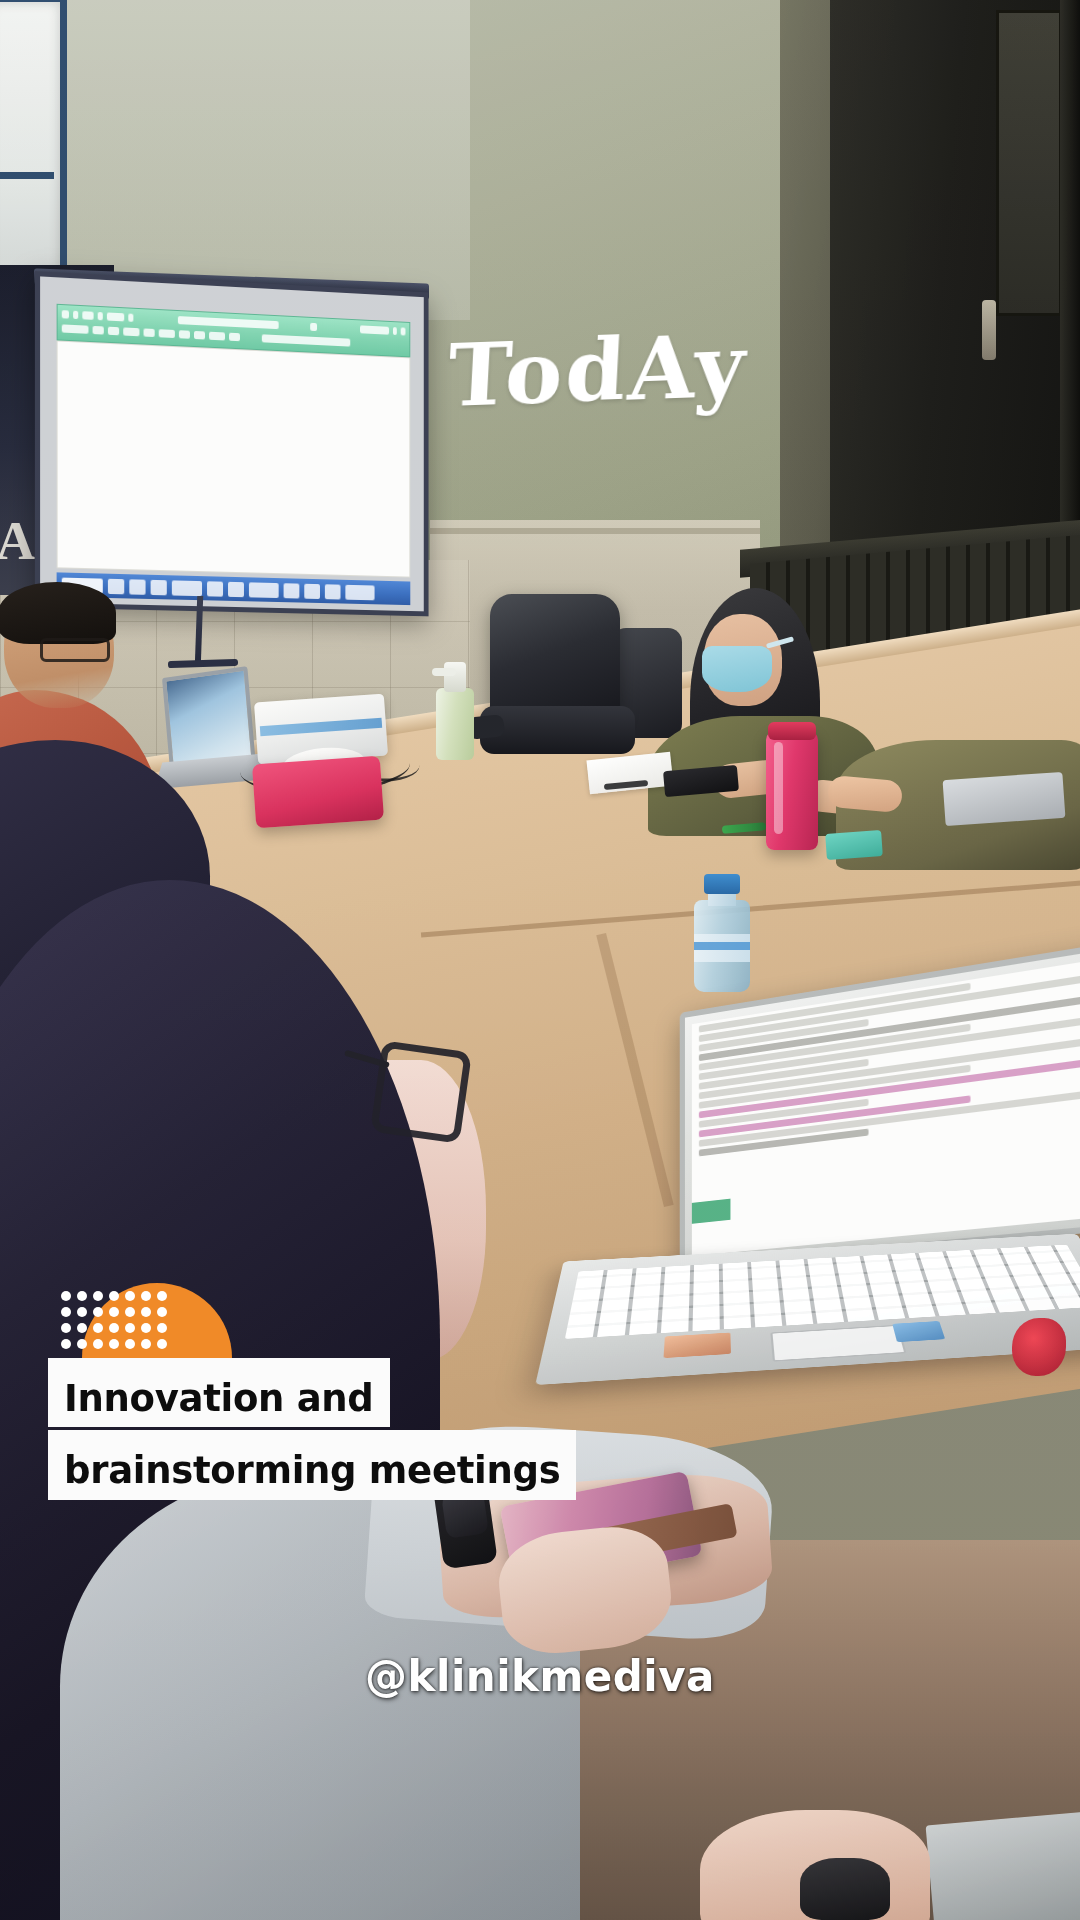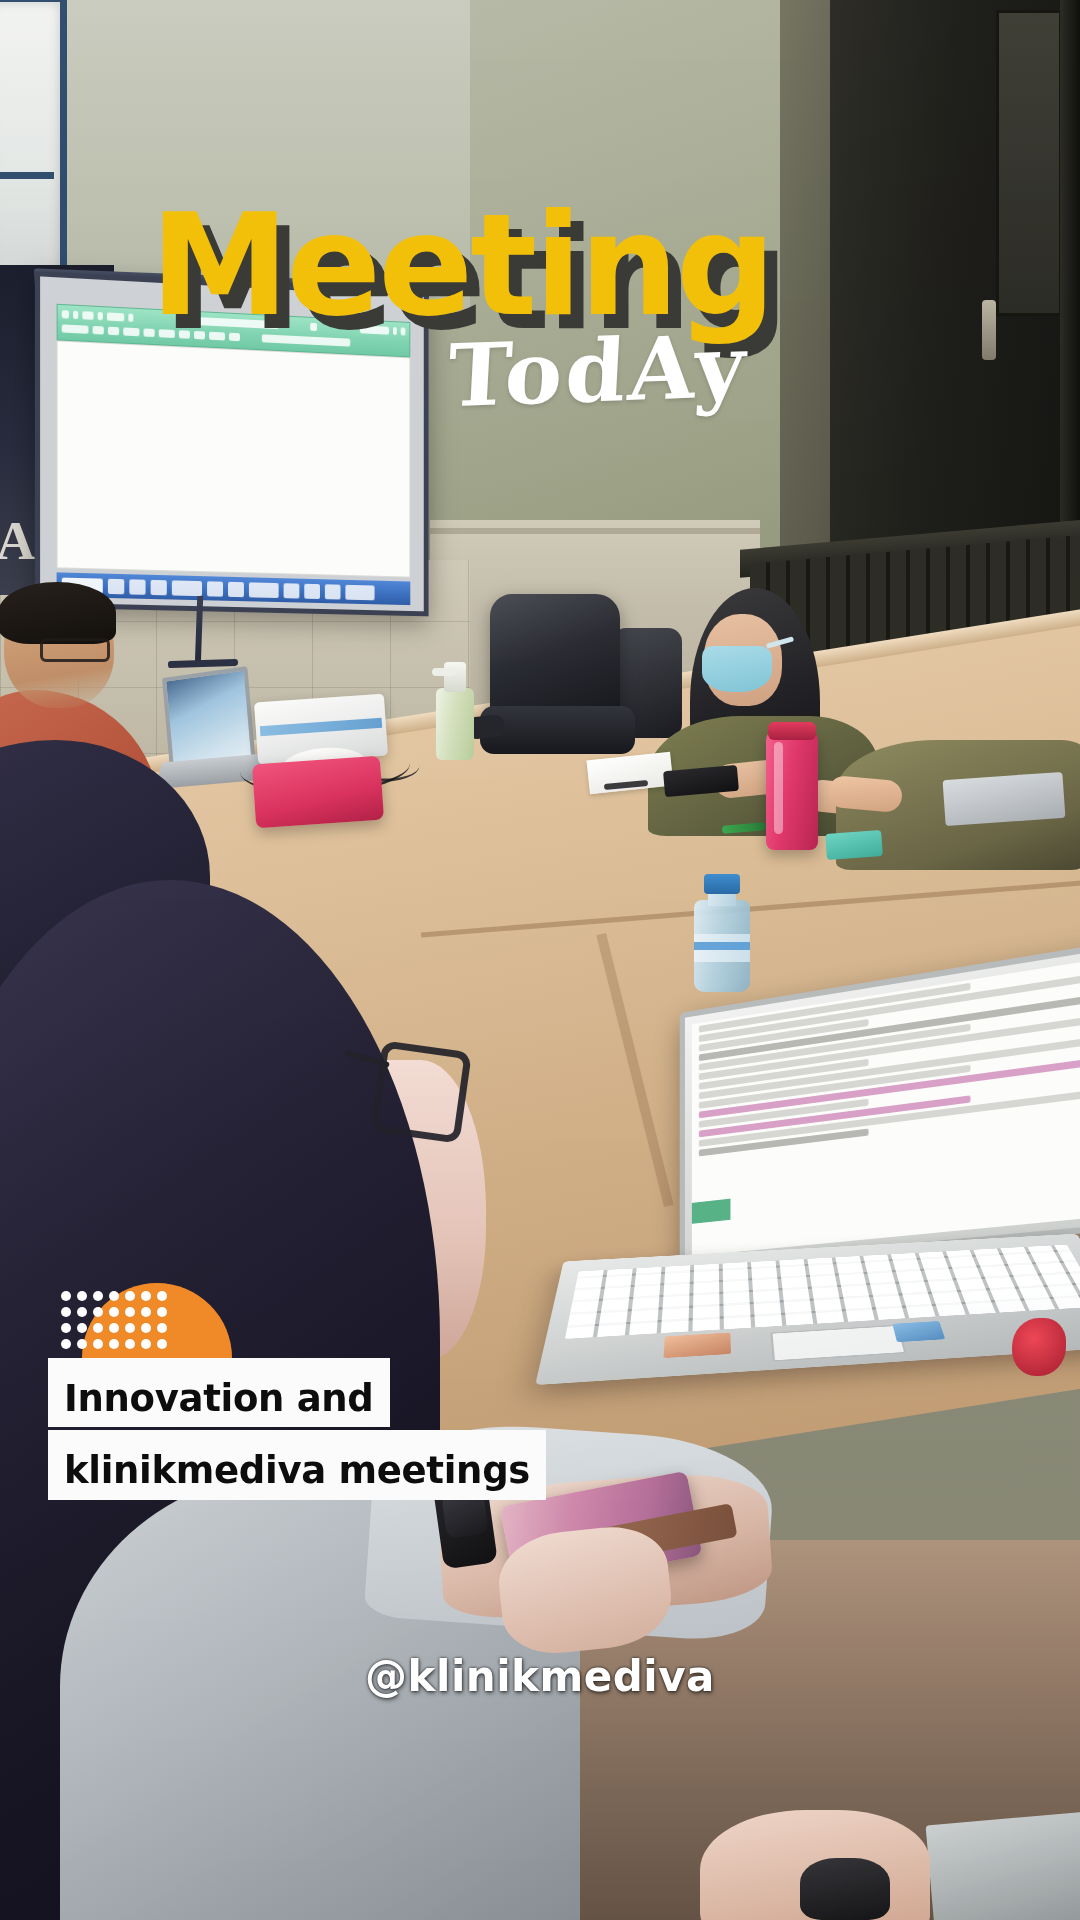--- a/index.html
+++ b/index.html
@@ -788,21 +788,20 @@
     <div class="fg-watch"></div>
     <div class="fg-watch-face"></div>
 
     <div class="br-laptop"></div>
     <div class="br-hand"></div>
     <div class="br-mouse"></div>
 
     <div class="photo-grade"></div>
   </div>
 
-  <div class="title-meeting">Meeting</div>
 
   <div class="title-today">TodAy</div>
 
   <div class="caption-wrap">
     <div class="logo-mark">
       <div class="logo-sun"></div>
       <div class="logo-dots">
         <i></i>
           <i></i>
           <i></i>
@@ -827,18 +826,18 @@
         <i></i>
           <i></i>
           <i></i>
           <i></i>
           <i></i>
           <i></i>
           <i></i>
       </div>
     </div>
     <div><span class="cap-line l1">Innovation and</span></div>
-    <div><span class="cap-line l2">klinikmediva meetings</span></div>
+    <div><span class="cap-line l2">brainstorming meetings</span></div>
   </div>
 
   <div class="handle">@klinikmediva</div>
 
 </div>
 
 </body></html>

